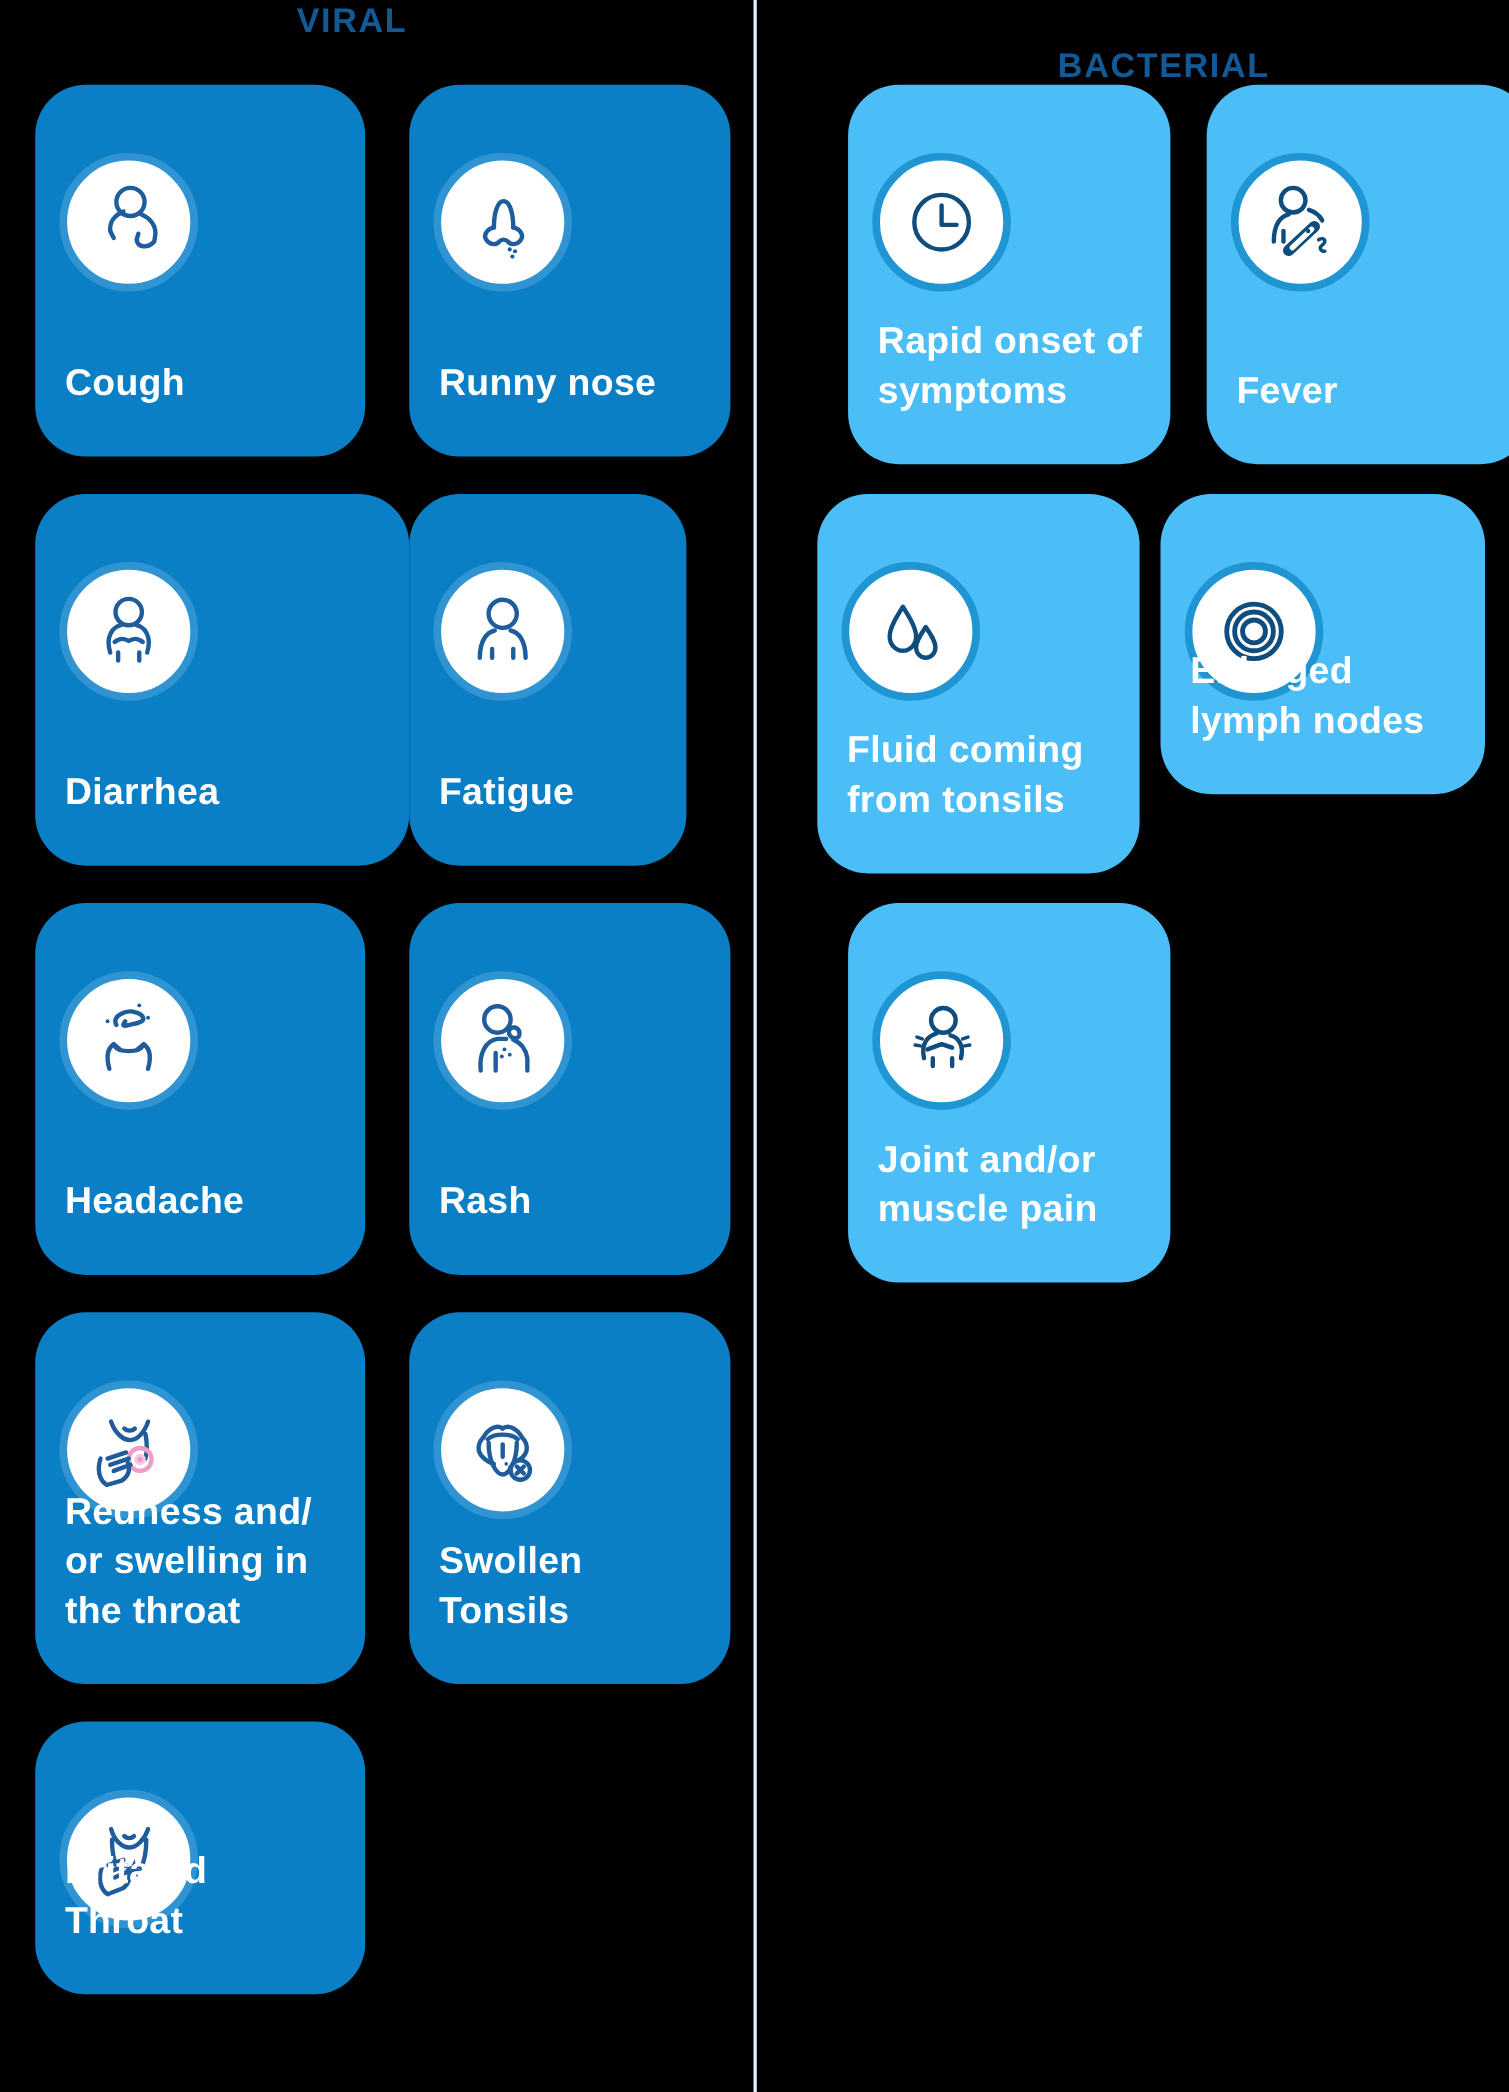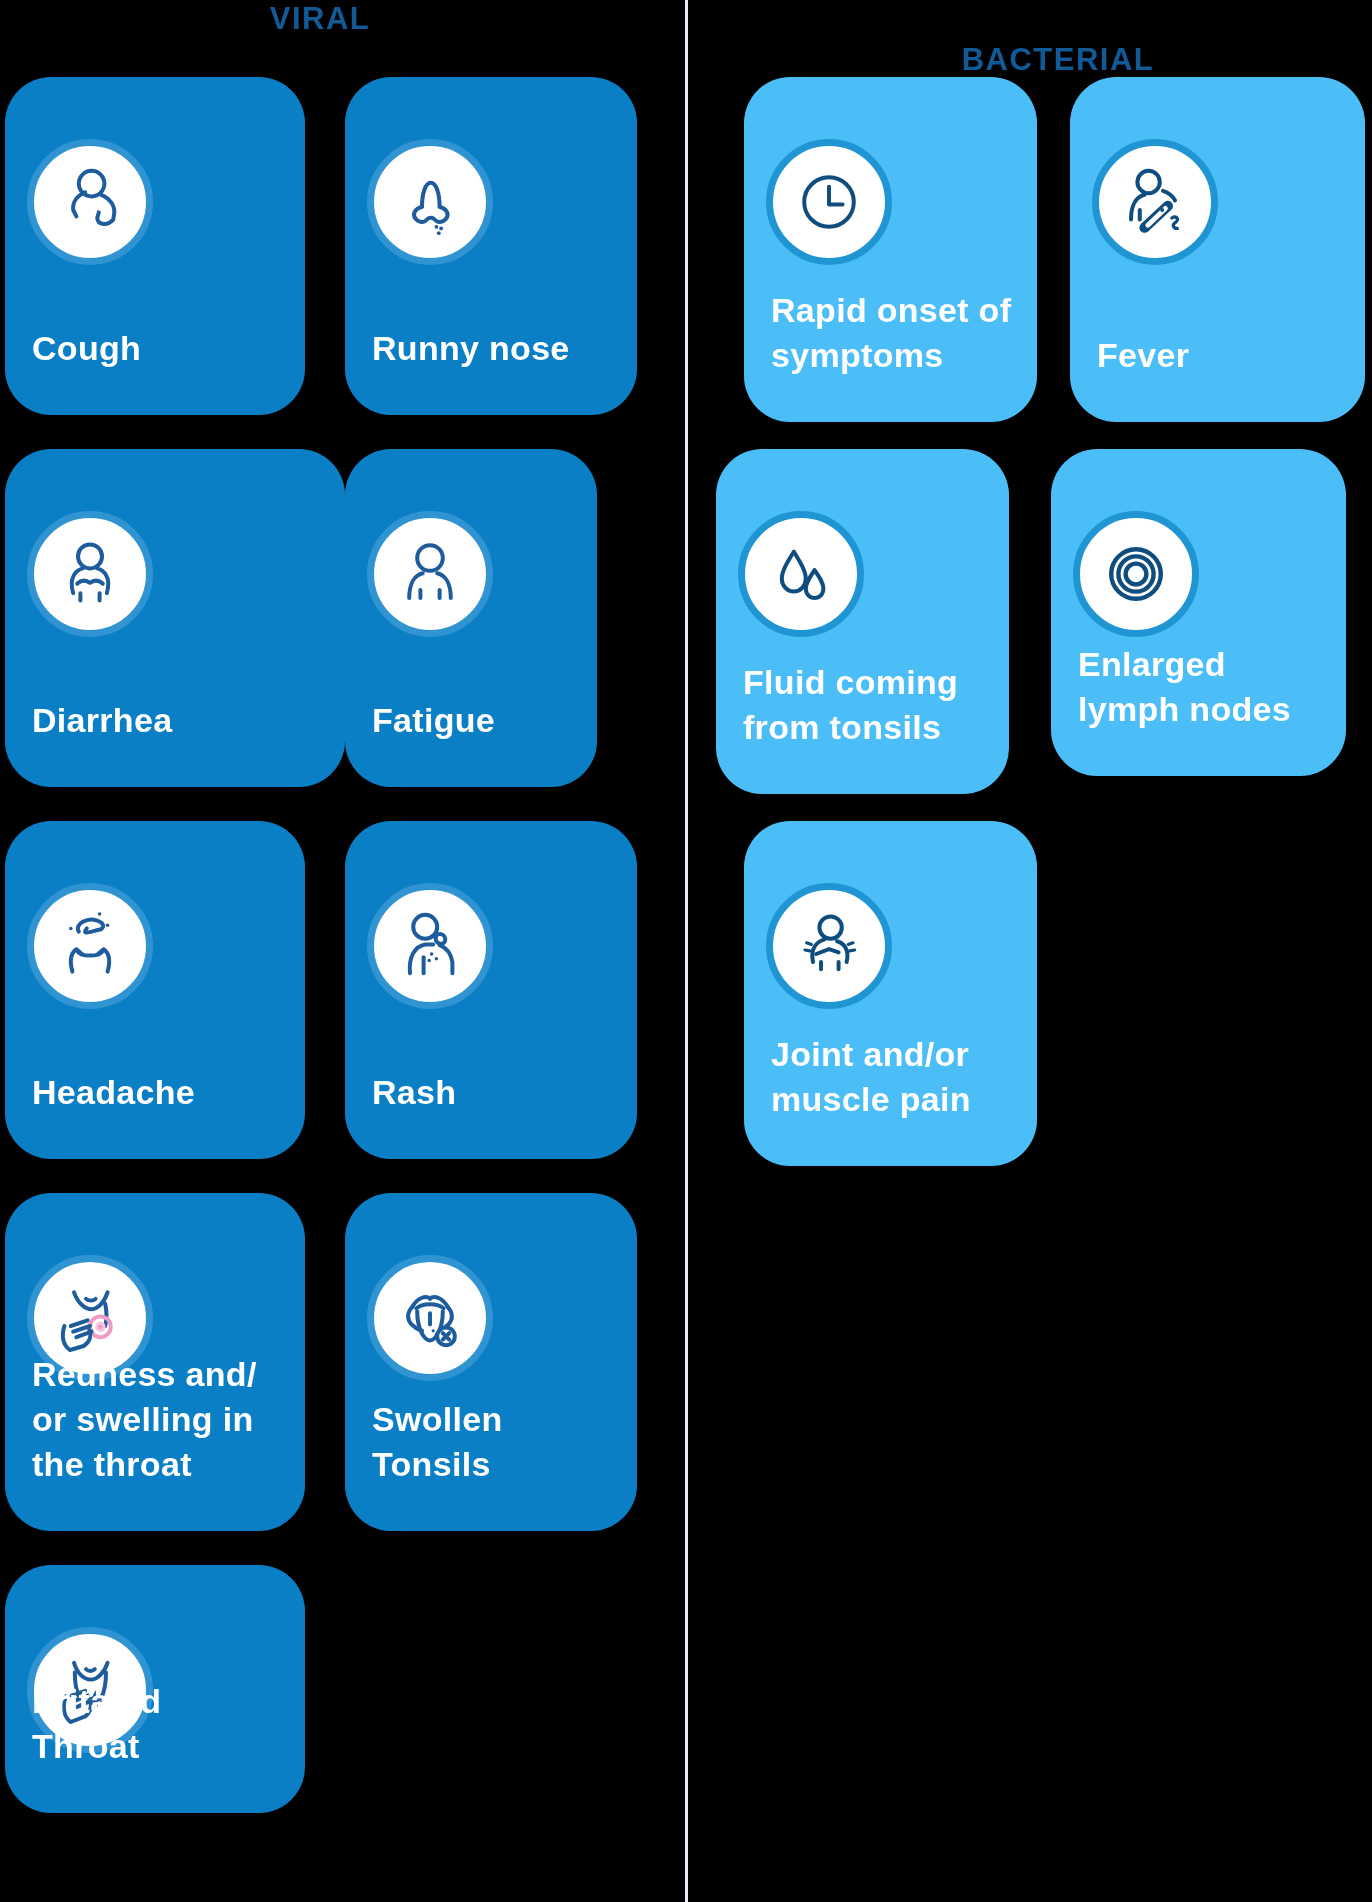--- a/index.html
+++ b/index.html
@@ -14,21 +14,21 @@
     position:absolute;top:1px;text-align:center;
     font-size:31px;font-weight:800;letter-spacing:1.5px;
     color:var(--header-text,#11568e);
   }
   .col-header.viral-h{left:0;width:640px;}
   .col-header.bacterial-h{left:744px;width:628px;margin-top:41px;}
   .divider{
     position:absolute;left:685px;top:0;width:3px;height:1902px;
     background:var(--divider,#e7eef8);
   }
-  .card{position:absolute;border-radius:46px;}
+  .card{position:absolute;border-radius:46px;margin-left:27px;}
   .card.viral{background:var(--viral-card,#0a7fc6);}
   .card.bacterial{background:var(--bacterial-card,#4cbef7);}
   .icon-wrap{
     position:absolute;top:62px;left:22px;width:112px;height:112px;
     background:#fff;border-radius:50%;
     display:flex;align-items:center;justify-content:center;
     box-sizing:content-box;
   }
   .viral .icon-wrap{border:7px solid var(--viral-ring,#2f94d1);}
   .bacterial .icon-wrap{border:7px solid var(--bacterial-ring,#1f96d3);}
@@ -213,21 +213,21 @@
     <span class="icon-wrap">
       <svg class="icon-svg" viewBox="0 0 100 100">
         <path d="M41 22 C33 35 26 46 26 56 C26 65 33 72 41 72 C49 72 56 65 56 56 C56 46 49 35 41 22 Z"></path>
         <path d="M67 45 C61 54 56 61 56 68 C56 75 61 80 67 80 C73 80 78 75 78 68 C78 61 73 54 67 45 Z"></path>
       </svg>
     </span>
     <div class="label">Fluid coming
 from tonsils</div>
   </div>
 
-  <div class="card bacterial" style="left:1051px;top:449px;width:295px;height:327px">
+  <div class="card bacterial" style="left:1028px;top:449px;width:295px;height:273px">
     <span class="icon-wrap">
       <svg class="icon-svg" viewBox="0 0 100 100">
         <circle cx="50" cy="50" r="31" style="stroke-width:5.5"></circle>
         <circle cx="50" cy="50" r="22" style="stroke-width:5.5"></circle>
         <circle cx="50" cy="50" r="13" style="stroke-width:5.5"></circle>
       </svg>
     </span>
     <div class="label">Enlarged
 lymph nodes</div>
   </div>

